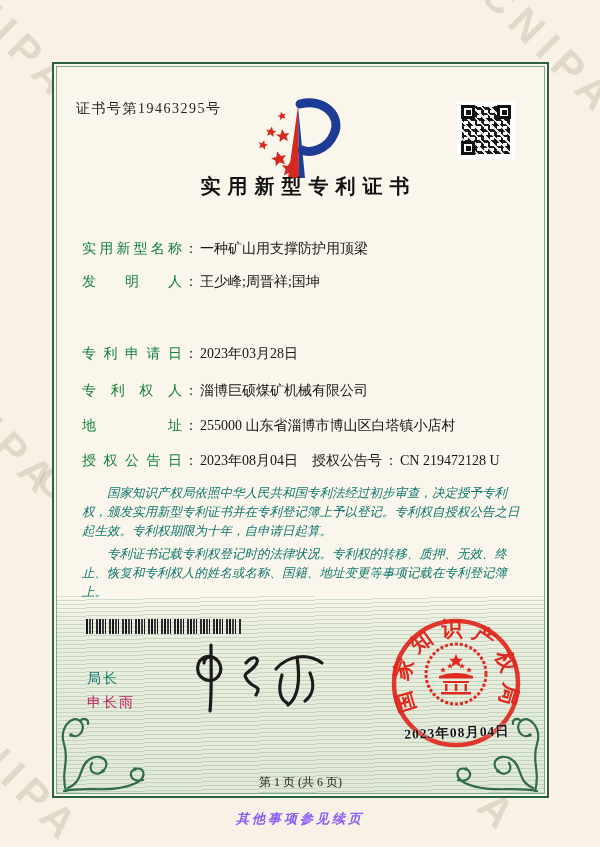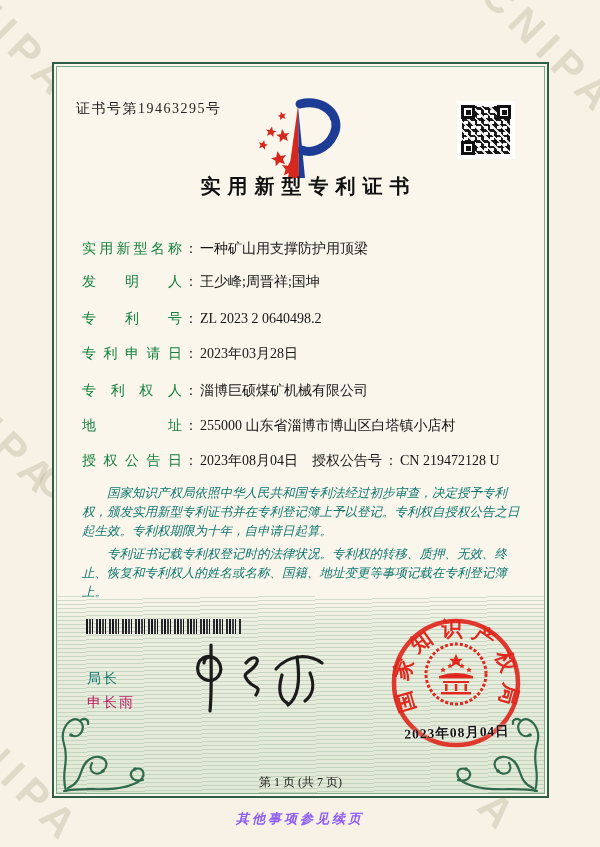--- a/index.html
+++ b/index.html
@@ -133,23 +133,20 @@
       <div class="qr-f bl"></div>
     </div>
 
     <div class="title">实用新型专利证书</div>
 
     <div class="row" style="top:176px">
       <span class="lbl">实用新型名称</span><span class="colon">：</span><span class="val">一种矿山用支撑防护用顶梁</span>
     </div>
     <div class="row" style="top:209px">
       <span class="lbl">发明人</span><span class="colon">：</span><span class="val">王少峰;周晋祥;国坤</span>
-    </div>
-    <div class="row" style="top:246px">
-      <span class="lbl">专利号</span><span class="colon">：</span><span class="val">ZL 2023 2 0640498.2</span>
     </div>
     <div class="row" style="top:281px">
       <span class="lbl">专利申请日</span><span class="colon">：</span><span class="val">2023年03月28日</span>
     </div>
     <div class="row" style="top:318px">
       <span class="lbl">专利权人</span><span class="colon">：</span><span class="val">淄博巨硕煤矿机械有限公司</span>
     </div>
     <div class="row" style="top:353px">
       <span class="lbl">地址</span><span class="colon">：</span><span class="val">255000 山东省淄博市博山区白塔镇小店村</span>
     </div>
@@ -199,17 +196,17 @@
         <path d="M-17,2 Q0,-4 17,2 L17,4.5 L-17,4.5 Z"></path>
         <rect x="-13" y="7" width="26" height="2"></rect>
         <rect x="-11" y="10" width="2.5" height="7"></rect>
         <rect x="-1.2" y="10" width="2.5" height="7"></rect>
         <rect x="8.5" y="10" width="2.5" height="7"></rect>
         <rect x="-15" y="18" width="30" height="2.5"></rect>
       </g>
     </svg>
     <div class="seal-date">2023年08月04日</div>
 
-    <div class="page-indicator">第 1 页 (共 7 页)</div>
+    <div class="page-indicator">第 1 页 (共 6 页)</div>
   </div>
 
   <div class="continuation">其他事项参见续页</div>
 </div>
 
 </body></html>

